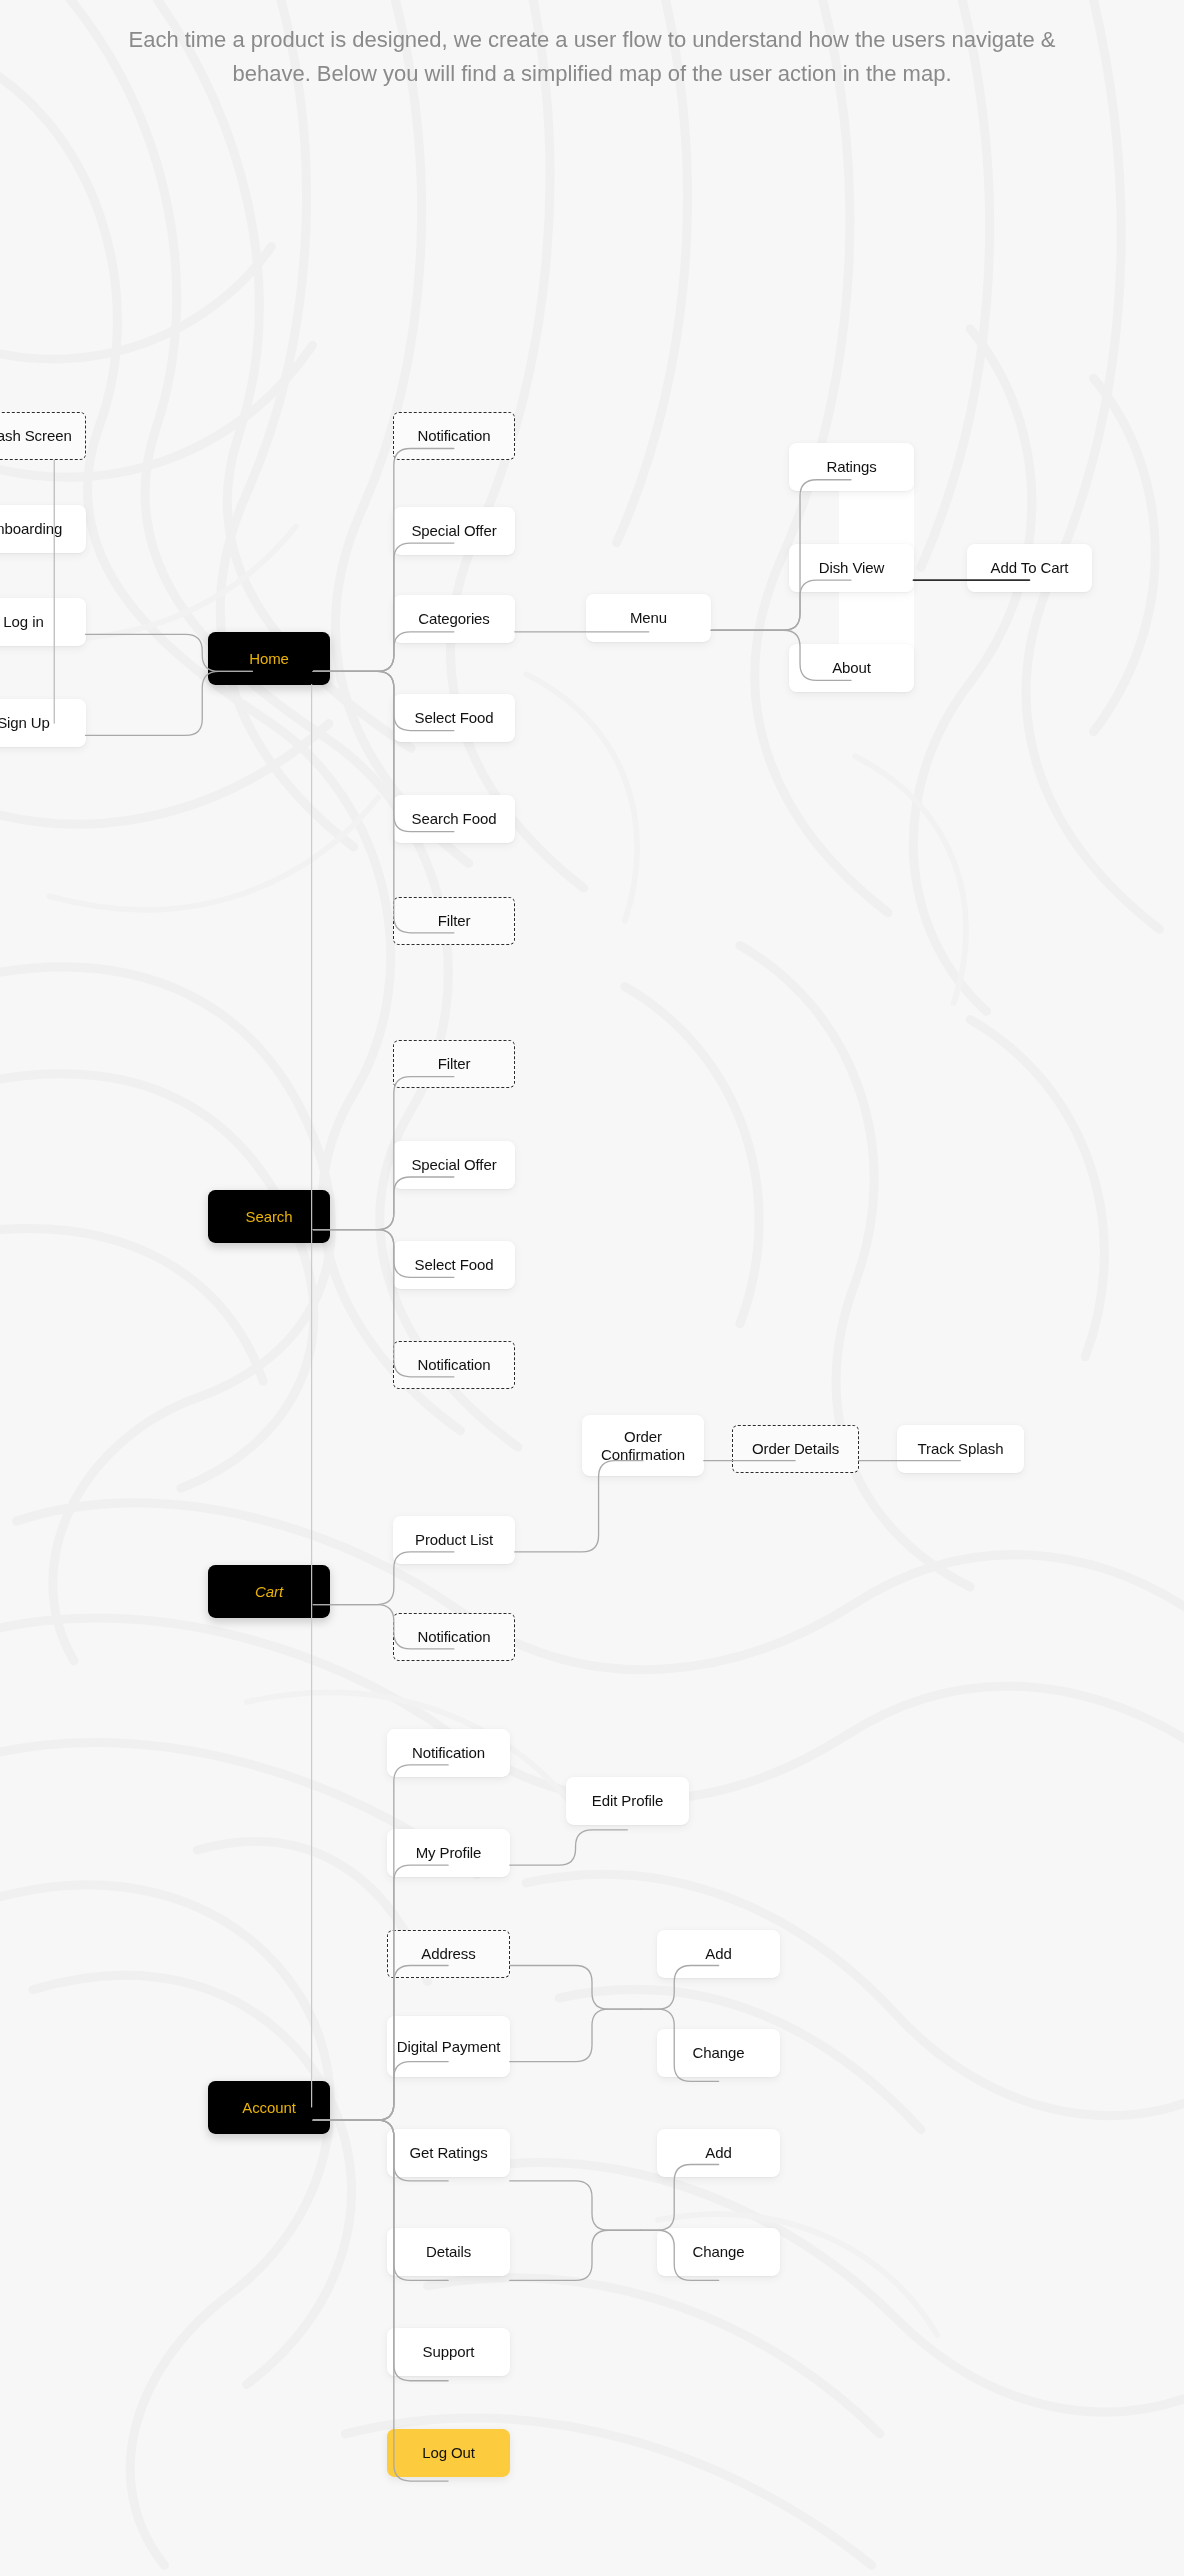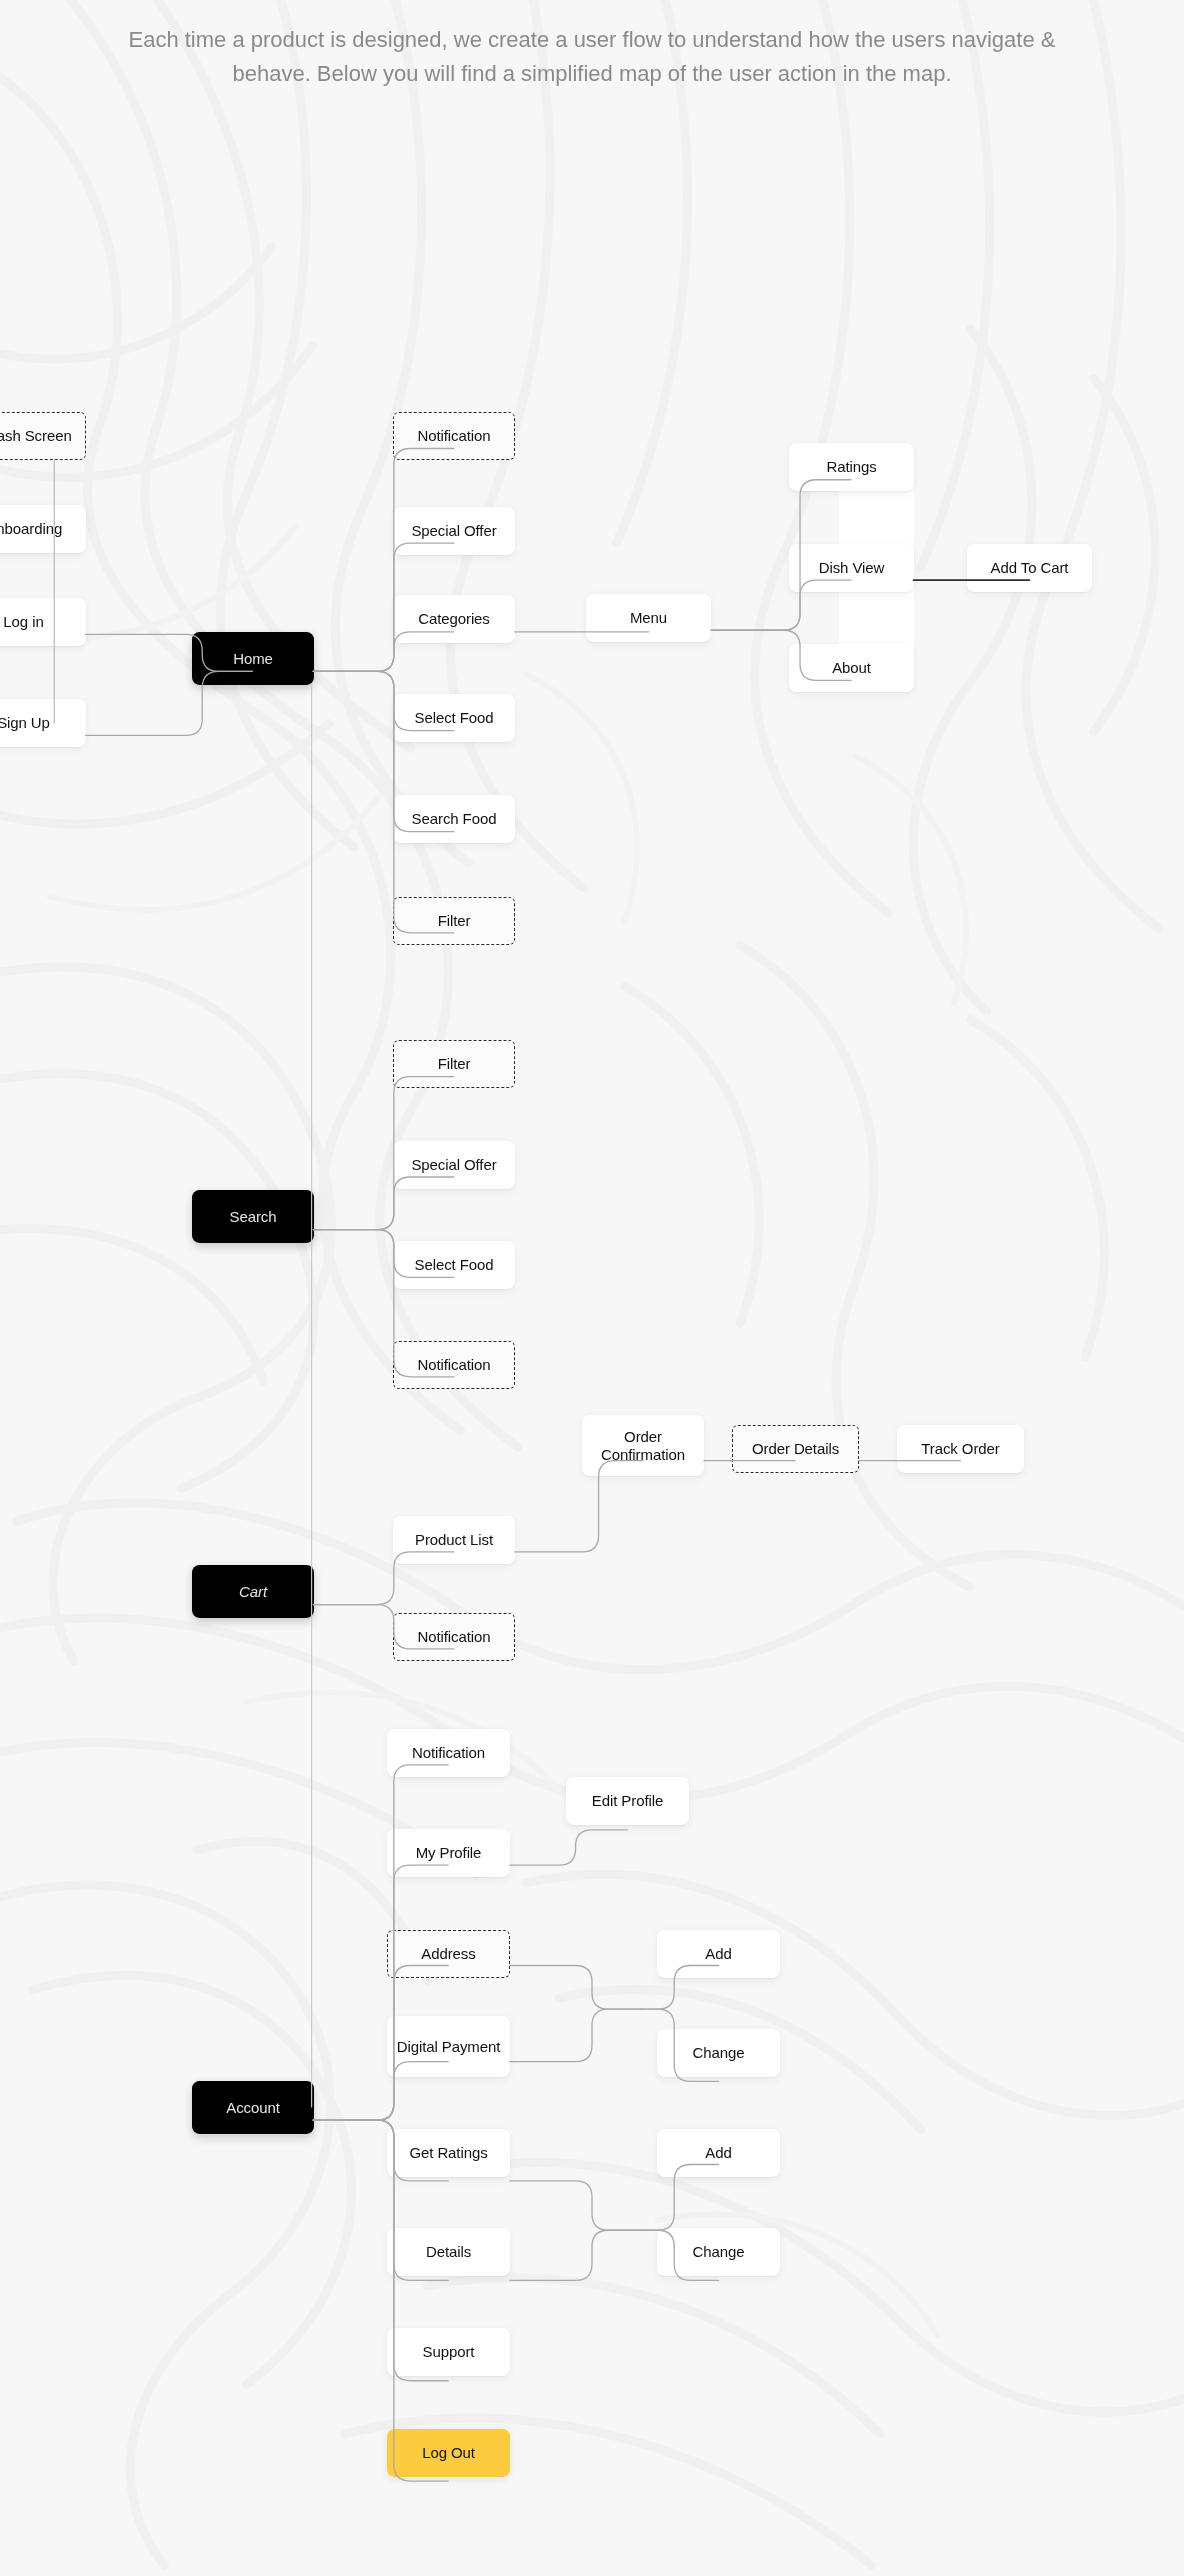--- a/index.html
+++ b/index.html
@@ -40,22 +40,23 @@
     box-shadow:0 2.5px 8.2px rgba(0,0,0,0.055), 0 0.8px 1.6px rgba(0,0,0,0.04);
     padding:0 6.6px;
   }
   .node.dashed {
     background:#fbfbfb;
     box-shadow:none;
     border:1.3px dashed #2b2b2b;
     border-radius:5.8px;
   }
   .node.dark {
-    background:#000; color:#e5e5e5; border-radius:7.4px;
+    background:#000; color:#eab308; border-radius:7.4px;
     box-shadow:0 3.3px 10px rgba(0,0,0,0.18);
+    margin-left:16px;
   }
   .node.accent { background:#fccb3e; color:#111; box-shadow:0 2.5px 8.2px rgba(0,0,0,0.08); }
   .node.two-line { line-height:1.18; font-size:15px; }
 </style>
 </head>
 <body>
 
 <svg id="topo" viewBox="0 0 1440 3132" preserveAspectRatio="none">
   <rect x="0" y="0" width="1440" height="3132" fill="#f7f7f7"></rect>
   <g fill="none" stroke="#f1f0f0" stroke-width="11" stroke-linecap="round">
@@ -192,21 +193,21 @@
     <div class="node dark" style="left: 192px; top: 1190px; width: 122px; height: 53px;">Search</div>
     <div class="node dashed" style="left: 393px; top: 1040px; width: 122px; height: 48px;">Filter</div>
     <div class="node" style="left: 393px; top: 1141px; width: 122px; height: 48px;">Special Offer</div>
     <div class="node" style="left: 393px; top: 1241px; width: 122px; height: 48px;">Select Food</div>
     <div class="node dashed" style="left: 393px; top: 1341px; width: 122px; height: 48px;">Notification</div>
     <div class="node dark" style="left: 192px; top: 1565px; width: 122px; height: 53px; font-style: italic;">Cart</div>
     <div class="node" style="left: 393px; top: 1516px; width: 122px; height: 48px;">Product List</div>
     <div class="node dashed" style="left: 393px; top: 1613px; width: 122px; height: 48px;">Notification</div>
     <div class="node two-line" style="left: 582px; top: 1415px; width: 122px; height: 61px;">Order Confirmation</div>
     <div class="node dashed" style="left: 732px; top: 1425px; width: 127px; height: 48px;">Order Details</div>
-    <div class="node" style="left: 897px; top: 1425px; width: 127px; height: 48px;">Track Order</div>
+    <div class="node" style="left: 897px; top: 1425px; width: 127px; height: 48px;">Track Splash</div>
     <div class="node dark" style="left: 192px; top: 2081px; width: 122px; height: 53px;">Account</div>
     <div class="node" style="left: 387px; top: 1729px; width: 123px; height: 48px;">Notification</div>
     <div class="node" style="left: 387px; top: 1829px; width: 123px; height: 48px;">My Profile</div>
     <div class="node" style="left: 566px; top: 1777px; width: 123px; height: 48px;">Edit Profile</div>
     <div class="node dashed" style="left: 387px; top: 1930px; width: 123px; height: 48px;">Address</div>
     <div class="node two-line" style="left: 387px; top: 2016px; width: 123px; height: 61px;">Digital Payment</div>
     <div class="node" style="left: 657px; top: 1930px; width: 123px; height: 48px;">Add</div>
     <div class="node" style="left: 657px; top: 2029px; width: 123px; height: 48px;">Change</div>
     <div class="node" style="left: 387px; top: 2129px; width: 123px; height: 48px;">Get Ratings</div>
     <div class="node" style="left: 387px; top: 2228px; width: 123px; height: 48px;">Details</div>

